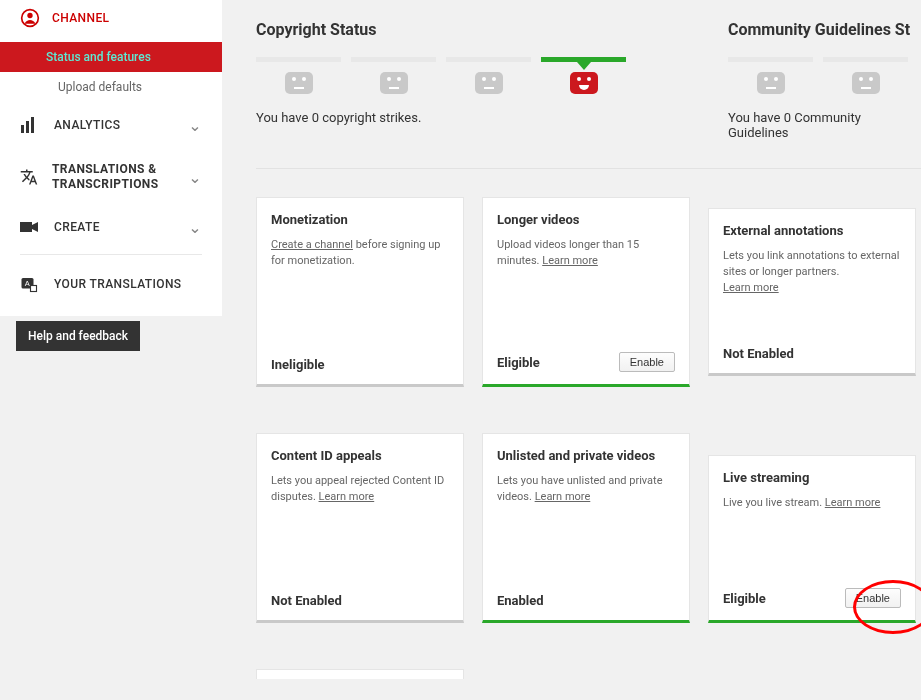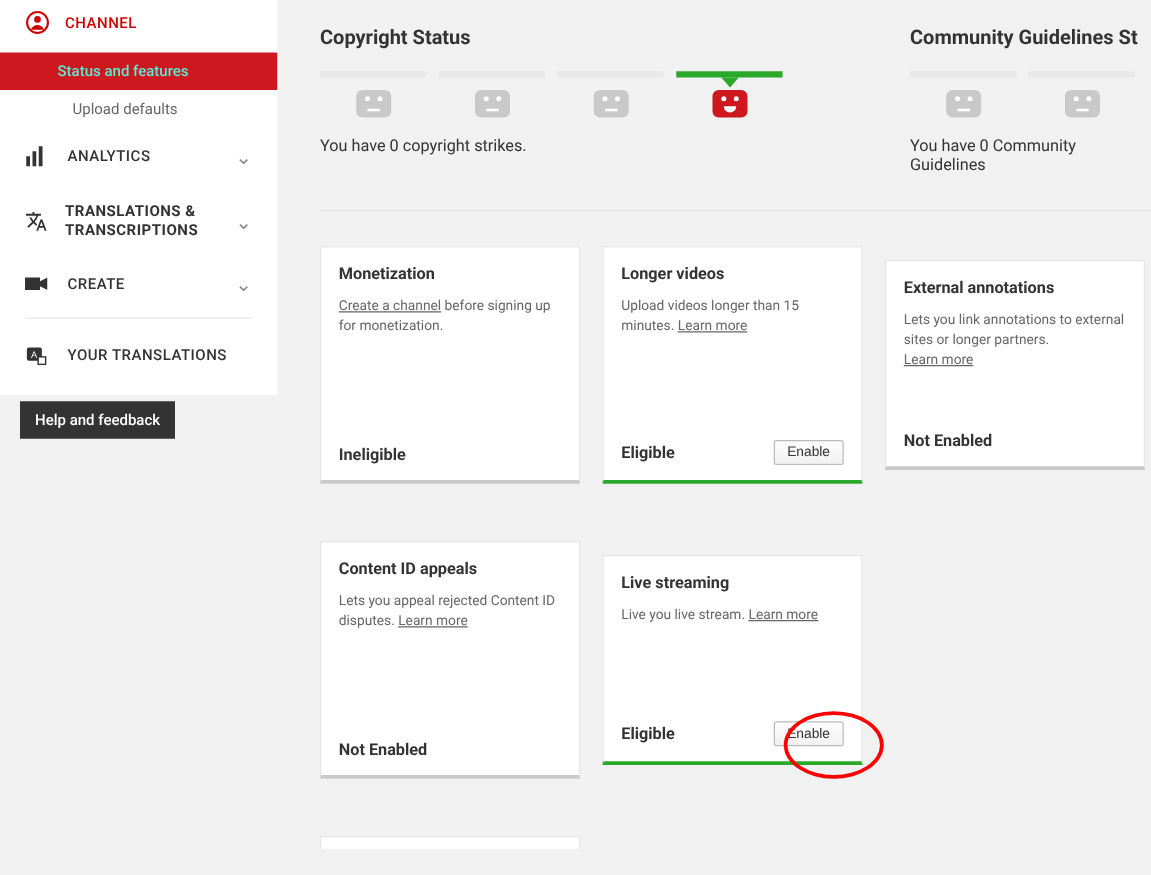--- a/index.html
+++ b/index.html
@@ -394,20 +394,31 @@
         <div class="card-title">Content ID appeals</div>
         <div class="card-desc">
           <span>Lets you appeal rejected Content ID disputes. </span><span class="link">Learn more</span>
         </div>
       </div>
       <div class="card-footer">
         <span>Not Enabled</span>
       </div>
     </div>
 
+    <div class="card tall card-border-green">
+      <div class="card-body">
+        <div class="card-title">Unlisted and private videos</div>
+        <div class="card-desc">
+          <span>Lets you have unlisted and private videos. </span><span class="link">Learn more</span>
+        </div>
+      </div>
+      <div class="card-footer">
+        <span>Enabled</span>
+      </div>
+    </div>
 
     <div class="card card-border-green" style="min-height:168px">
       <div class="card-body">
         <div class="card-title">Live streaming</div>
         <div class="card-desc">
           <span>Live you live stream. </span><span class="link">Learn more</span>
         </div>
       </div>
       <div class="card-footer" style="position:relative">
         <span>Eligible</span>

